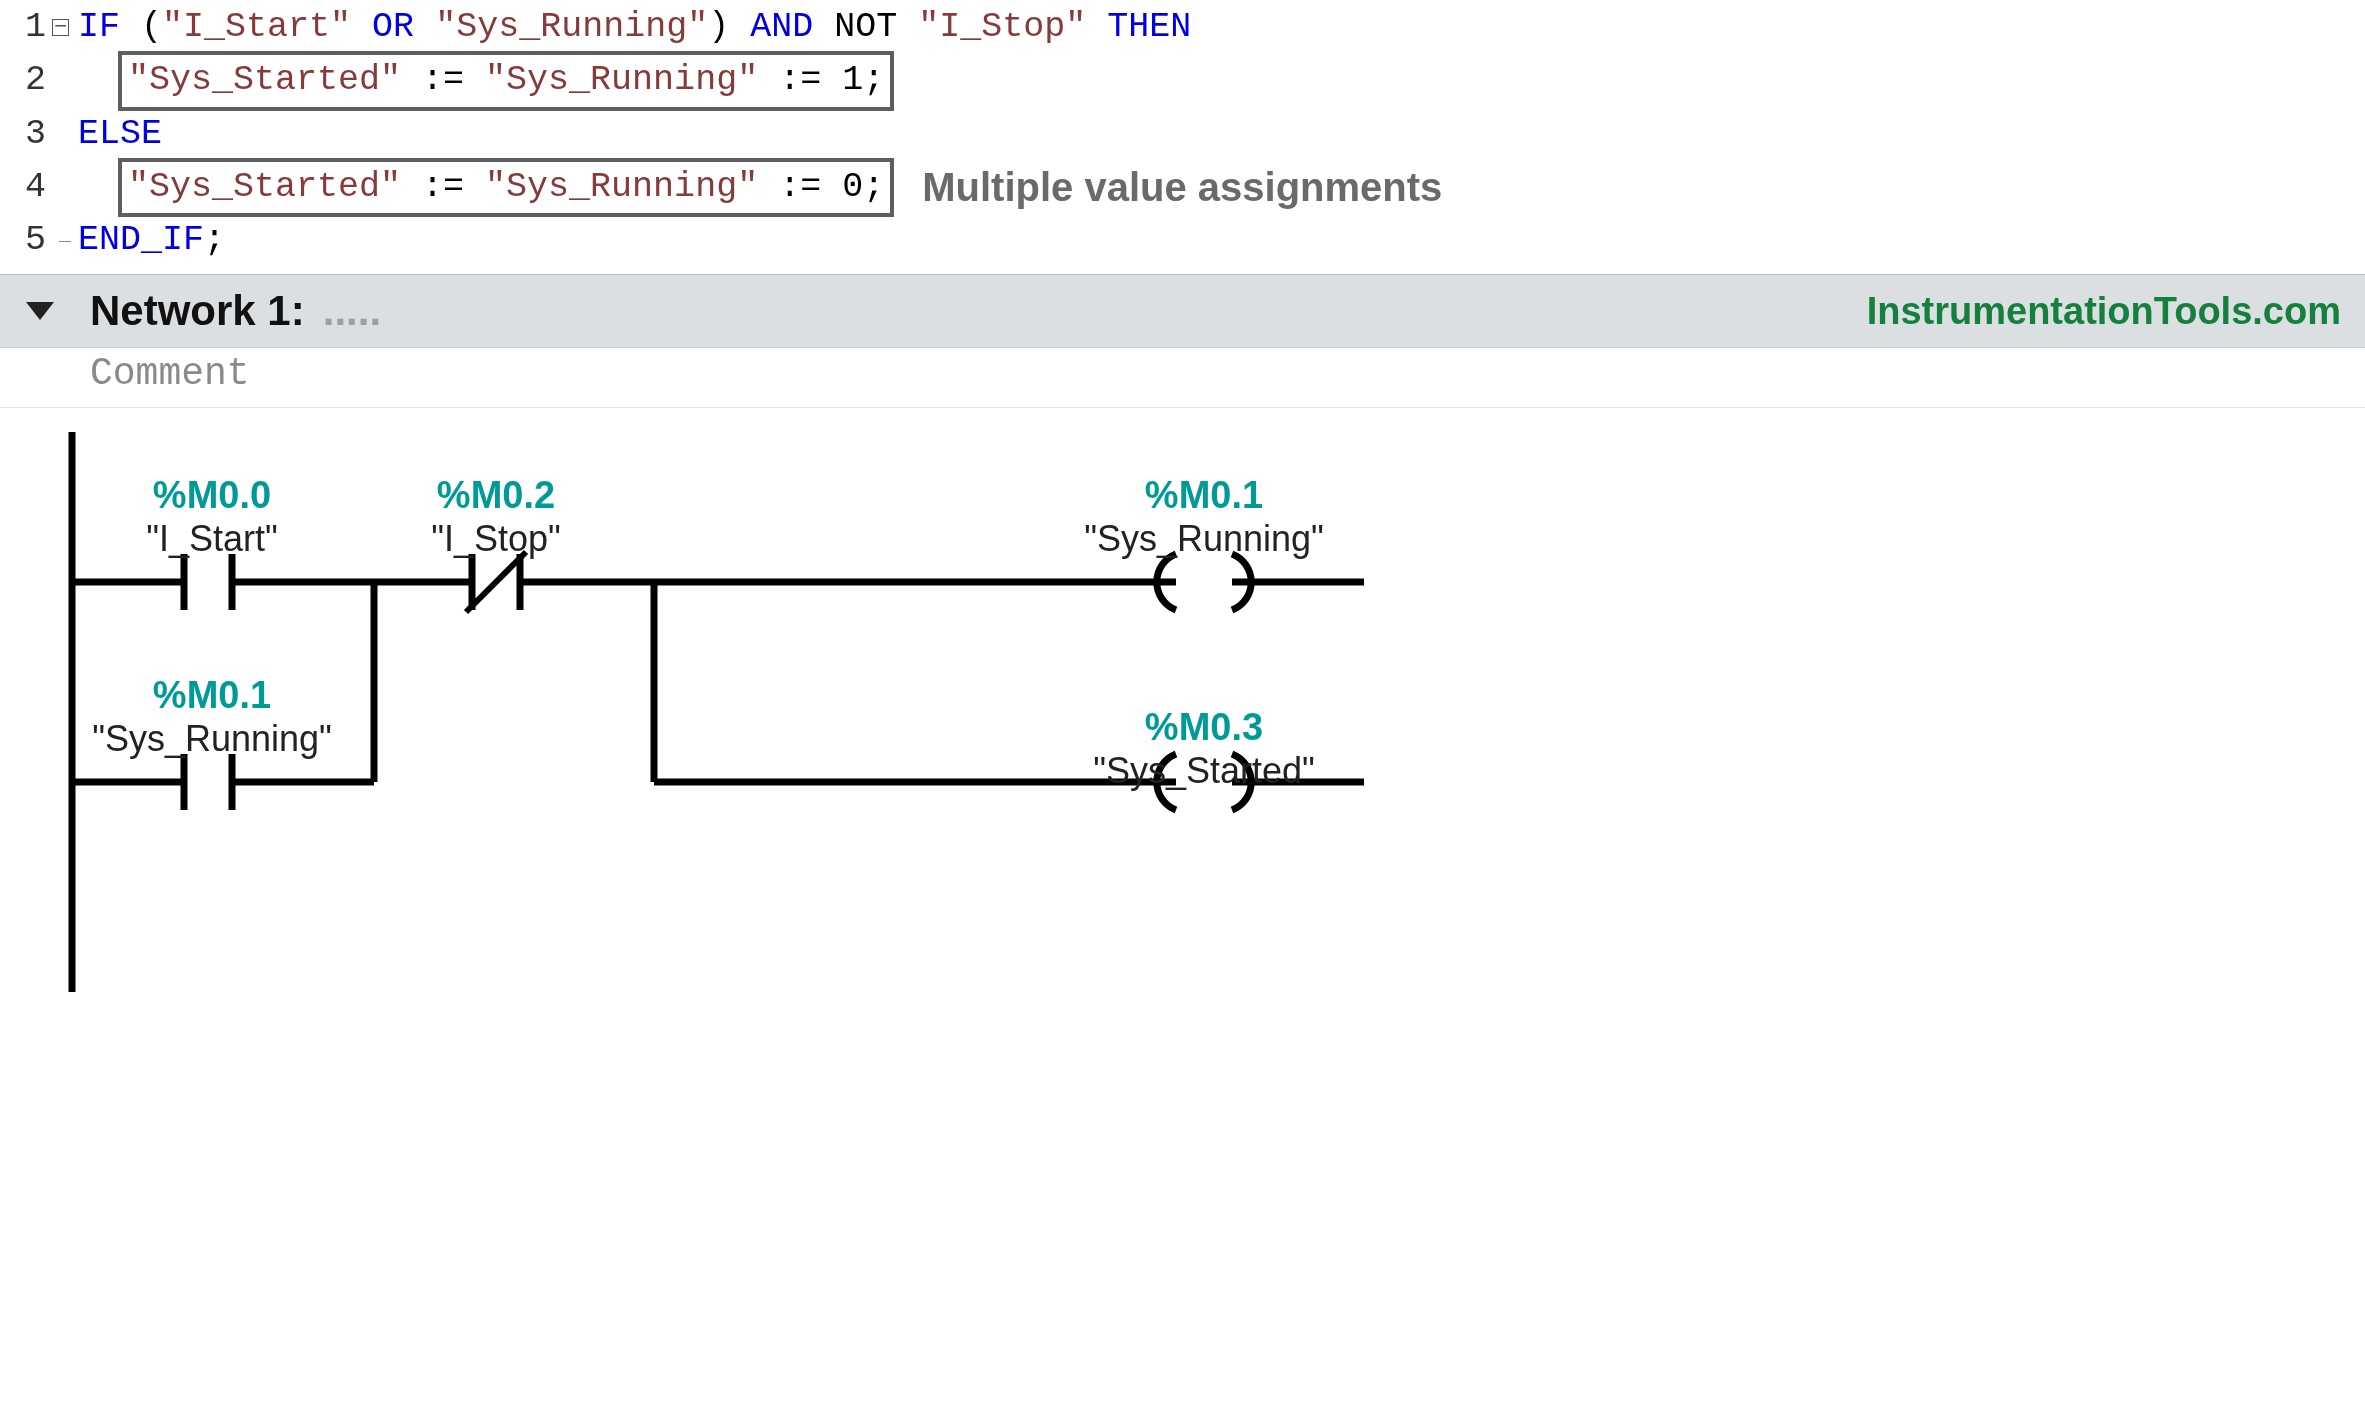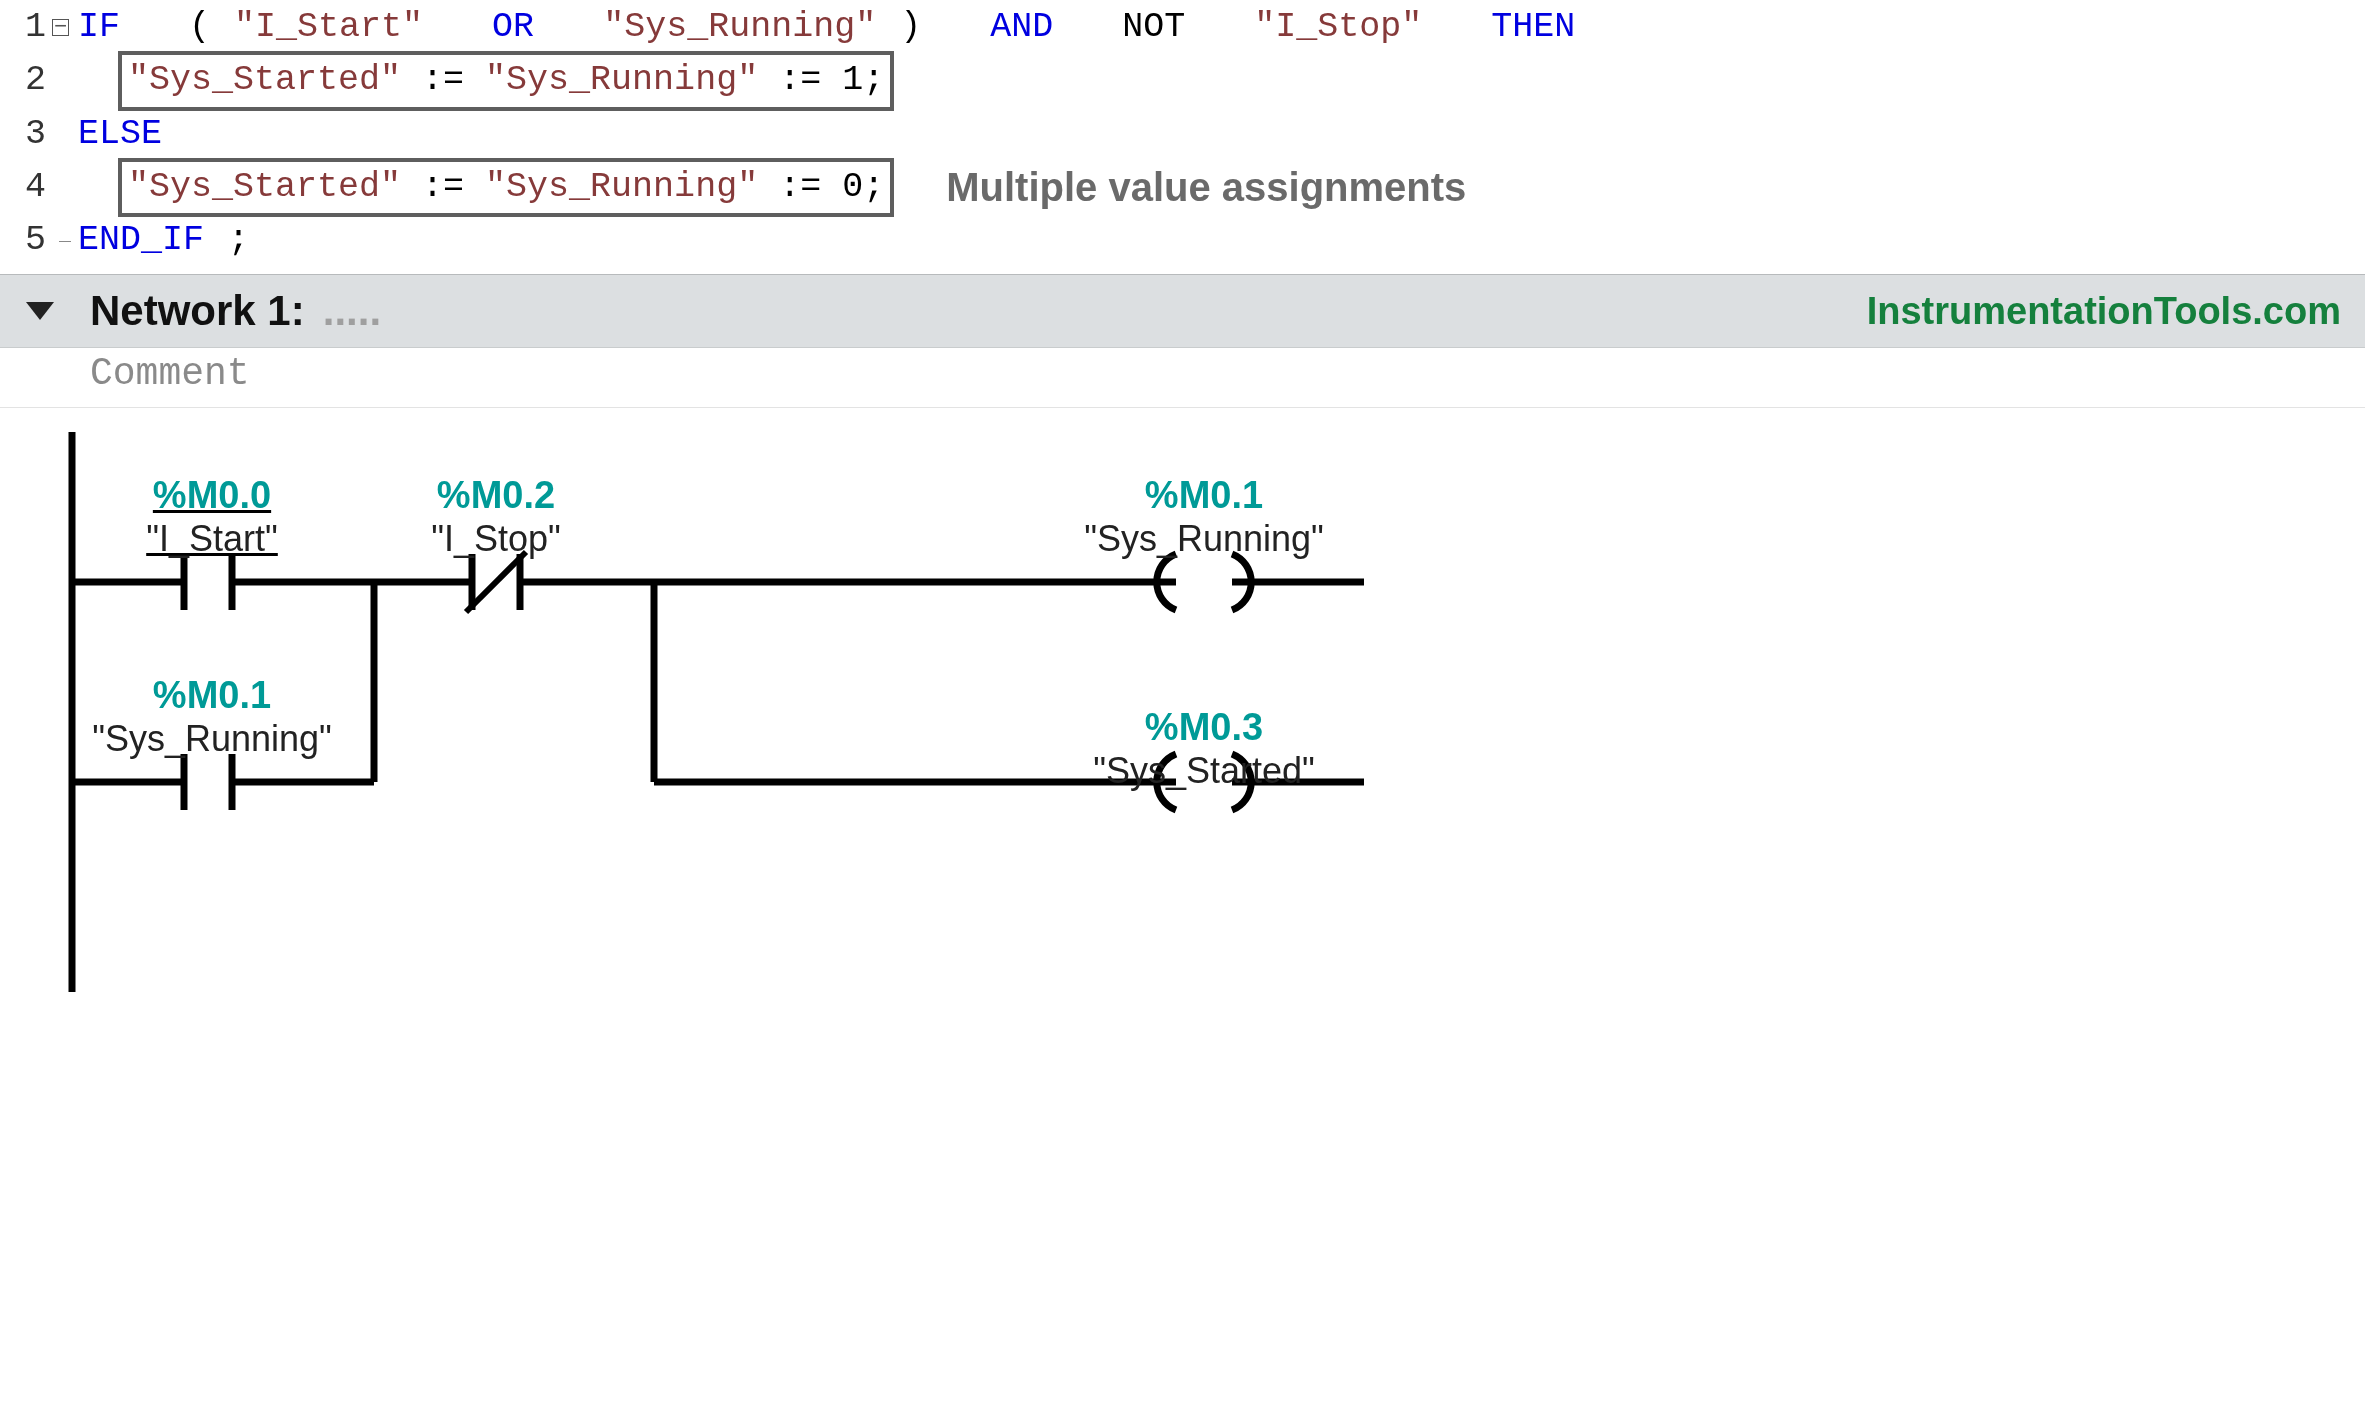--- a/index.html
+++ b/index.html
@@ -66,21 +66,21 @@
   .fold-end::after {
     content: "";
     position: absolute;
     left: 7px;
     top: 55%;
     width: 12px;
     height: 1.5px;
     background: #888888;
   }
 
-  .code-text { padding-left: 2px; display: flex; align-items: center; gap: 24px; }
+  .code-text { padding-left: 2px; display: flex; align-items: center; }
 
   .kw   { color: #0000e0; } 
   .var  { color: #863a3a; } 
   .num  { color: #000000; }
   .op   { color: #000000; }
 
   .boxed {
     border: 4px solid #5e5e5e;
     padding: 2px 6px 2px 6px;
     margin-left: 40px;
@@ -281,21 +281,21 @@
     <line x1="120" y1="322" x2="120" y2="378" stroke="#000" stroke-width="7"></line>
     <line x1="168" y1="322" x2="168" y2="378" stroke="#000" stroke-width="7"></line>
     <line x1="168" y1="350" x2="310" y2="350" stroke="#000" stroke-width="7"></line>
 
     <line x1="590" y1="350" x2="1112" y2="350" stroke="#000" stroke-width="7"></line>
     <path d="M1112,322 A30,30 0 0 0 1112,378" fill="none" stroke="#000" stroke-width="7"></path>
     <path d="M1168,322 A30,30 0 0 1 1168,378" fill="none" stroke="#000" stroke-width="7"></path>
     <line x1="1168" y1="350" x2="1300" y2="350" stroke="#000" stroke-width="7"></line>
   </svg>
 
-  <div class="lad-label" style="left:148px; top:42px;text-decoration:underline;">
+  <div class="lad-label" style="left:148px; top:42px;">
     <div class="addr">%M0.0</div>
     <div class="sym">"I_Start"</div>
   </div>
   <div class="lad-label" style="left:432px; top:42px;">
     <div class="addr">%M0.2</div>
     <div class="sym">"I_Stop"</div>
   </div>
   <div class="lad-label" style="left:1140px; top:42px;">
     <div class="addr">%M0.1</div>
     <div class="sym">"Sys_Running"</div>

